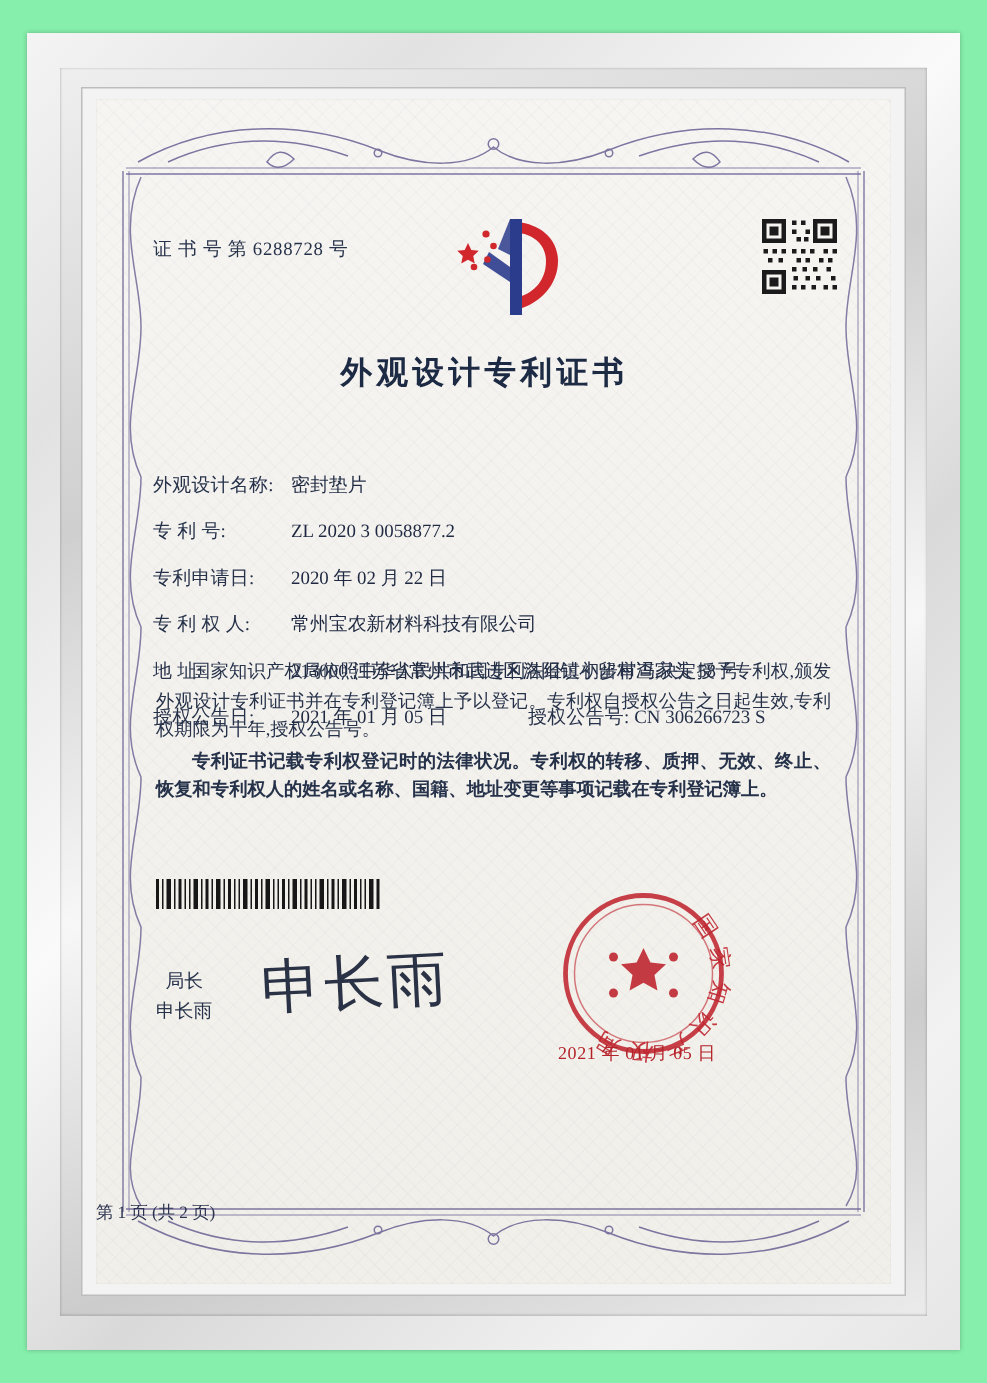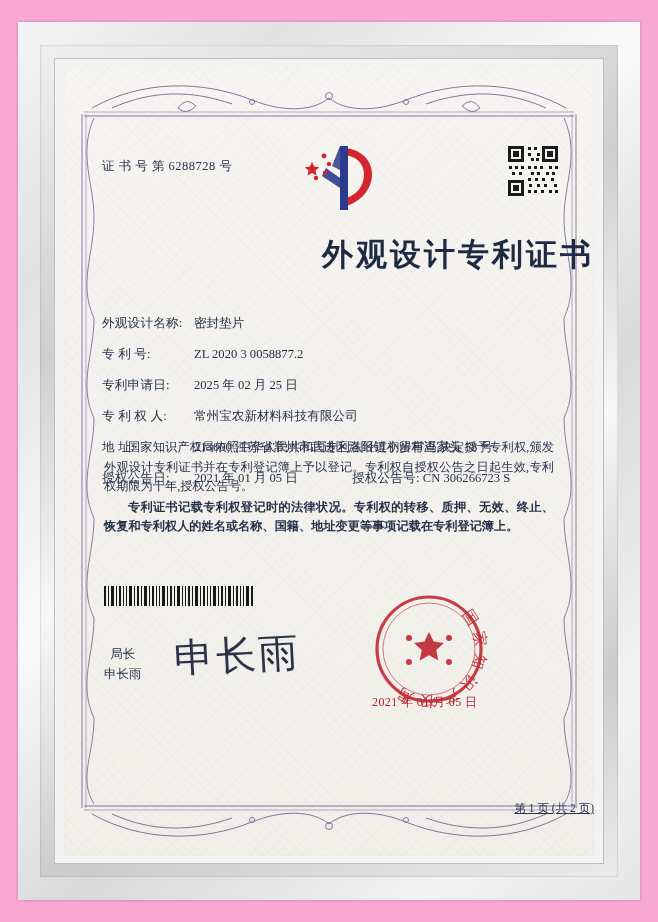--- a/index.html
+++ b/index.html
@@ -12,21 +12,21 @@
     height: 922px;
     font-family: "Liberation Serif", serif;
     overflow: hidden;
   }
 
   
   .page {
     position: relative;
     width: 658px;
     height: 922px;
-    background: #f9a8d4;
+    background: #86efac;
   }
   .frame-outer {
     position: absolute;
     left: 18px; top: 22px;
     width: 622px; height: 878px;
     background: linear-gradient(135deg,#f4f4f4 0%, #e2e2e2 18%, #fafafa 42%, #d9d9d9 62%, #f2f2f2 85%, #e6e6e6 100%);
     box-shadow: 0 0 3px rgba(0,0,0,0.25);
   }
   .frame-bevel {
     position: absolute;
@@ -88,24 +88,24 @@
   }
   .qr {
     position: absolute;
     right: 34px; top: 78px;
     width: 54px; height: 54px;
   }
 
   
   .title {
     position: absolute;
-    left: 0; right: 0;
+    left: 0; right: 12px;
     top: 168px;
-    text-align: right;
-    font-size: 31px;
+    text-align: center;
+    font-size: 21px;
     font-weight: bold;
     color: #1d2a44;
     letter-spacing: 3px;
     font-family: "DejaVu Serif", serif;
   }
 
   
   .fields {
     position: absolute;
     left: 38px;
@@ -198,24 +198,23 @@
     font-size: 12px;
     color: #b3232a;
     letter-spacing: 0.4px;
   }
 
   
   .footer {
     position: absolute;
     left: 0; right: 0;
     bottom: 40px;
-    text-align: right;
+    text-align: left;
     font-size: 11.5px;
     color: #2b3350;
-    text-decoration: underline;
   }
 </style>
 </head>
 <body>
 
 <div class="page">
 
   <div class="frame-outer"></div>
   <div class="frame-bevel"></div>
   <div class="frame-inner-line"></div>
@@ -330,21 +329,21 @@
     <div class="title">外观设计专利证书</div>
 
     <div class="fields">
       <div class="field">
         <span class="f-label">外观设计名称:</span><span class="f-value">密封垫片</span>
       </div>
       <div class="field">
         <span class="f-label">专 利 号:</span><span class="f-value">ZL 2020 3 0058877.2</span>
       </div>
       <div class="field">
-        <span class="f-label">专利申请日:</span><span class="f-value">2025 年 02 月 25 日</span>
+        <span class="f-label">专利申请日:</span><span class="f-value">2020 年 02 月 22 日</span>
       </div>
       <div class="field">
         <span class="f-label">专 利 权 人:</span><span class="f-value">常州宝农新材料科技有限公司</span>
       </div>
       <div class="field">
         <span class="f-label">地 址:</span><span class="f-value">213000 江苏省常州市武进区洛阳镇小留村冯家头 58 号</span>
       </div>
       <div class="field grant">
         <span class="f-label">授权公告日:</span><span class="f-value">2021 年 01 月 05 日</span>
         <span class="grant-right">

